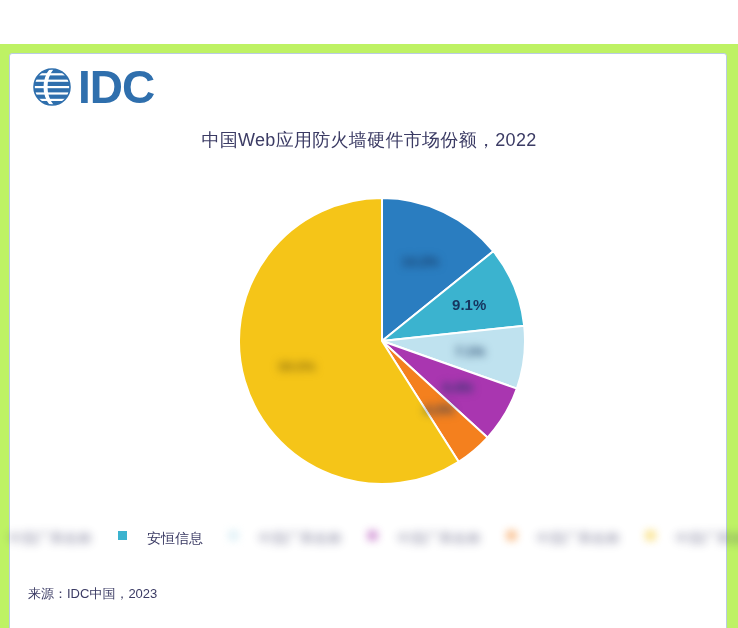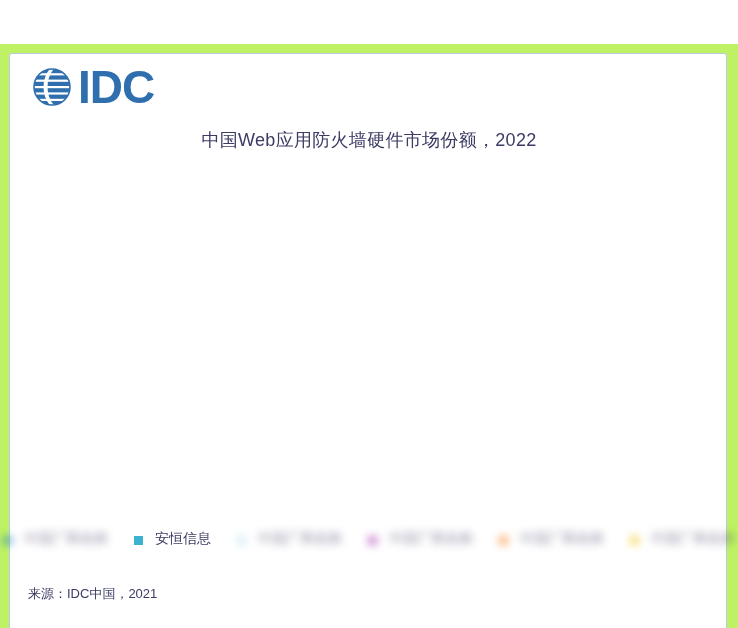--- a/index.html
+++ b/index.html
@@ -90,22 +90,22 @@
     left: 0;
     top: 487px;
     width: 738px;
     display: flex;
     justify-content: center;
     align-items: center;
     gap: 26px;
   }
   .legend-item {
     display: flex;
-    align-items: flex-end;
-    gap: 12px;
+    align-items: flex-start;
+    gap: 20px;
     font-size: 14px;
     color: #3b3b64;
     white-space: nowrap;
   }
   .legend-item.blurred {
     filter: blur(4px);
     opacity: 0.62;
   }
   .legend-swatch {
     width: 9px;
@@ -151,20 +151,40 @@
         <path d="M 24 4 C 10 14 10 34 24 44 L 6 44 L 6 4 Z" fill="#ffffff" opacity="0"></path>
         <path d="M 26 2 C 12 12 12 36 26 46 L 30 46 C 16 36 16 12 30 2 Z" fill="#ffffff"></path>
       </g>
       <circle cx="24" cy="24" r="18" fill="none" stroke="#2f6fad" stroke-width="1.6"></circle>
     </svg>
     <span class="logo-word">IDC</span>
   </div>
 
   <div class="chart-title">中国Web应用防火墙硬件市场份额，2022</div>
 
+  <div class="pie-wrap">
+    <svg class="pie-svg" width="290" height="290" viewBox="0 0 290 290">
+      <g id="pie-slices">
+          <path d="M 145 145 L 145 2 A 143 143 0 0 1 256.32010912408435 55.24013533542983 Z" fill="#2a7dc0" stroke="#ffffff" stroke-width="2"></path>
+          <path d="M 145 145 L 256.32010912408435 55.24013533542983 A 143 143 0 0 1 287.18501302677083 129.7546049386378 Z" fill="#3bb3cf" stroke="#ffffff" stroke-width="2"></path>
+          <path d="M 145 145 L 287.18501302677083 129.7546049386378 A 143 143 0 0 1 279.8476466326796 192.5931948667871 Z" fill="#bfe2ef" stroke="#ffffff" stroke-width="2"></path>
+          <path d="M 145 145 L 279.8476466326796 192.5931948667871 A 143 143 0 0 1 250.4643757822189 241.57259156130647 Z" fill="#a936b0" stroke="#ffffff" stroke-width="2"></path>
+          <path d="M 145 145 L 250.4643757822189 241.57259156130647 A 143 143 0 0 1 221.62323168199654 265.73889334678813 Z" fill="#f4801e" stroke="#ffffff" stroke-width="2"></path>
+          <path d="M 145 145 L 221.62323168199654 265.73889334678813 A 143 143 0 1 1 144.99999999999997 2 Z" fill="#f5c518" stroke="#ffffff" stroke-width="2"></path>
+        </g>
+      <g id="pie-labels">
+          <text x="183.25289301007382" y="70.01680316241514" text-anchor="middle" class="slice-label-blur" fill="#16355e">14.2%</text>
+          <text x="232.19575027841523" y="113.88233765338282" text-anchor="middle" class="slice-label">9.1%</text>
+          <text x="233.06170982269379" y="160.2825513907625" text-anchor="middle" class="slice-label-blur" fill="#16355e">7.1%</text>
+          <text x="221.0283133381292" y="195.61020906506837" text-anchor="middle" class="slice-label-blur" fill="#16355e">6.4%</text>
+          <text x="201.94212023063596" y="217.95726998371697" text-anchor="middle" class="slice-label-blur" fill="#16355e">4.2%</text>
+          <text x="59.860361827882244" y="174.73535146143809" text-anchor="middle" class="slice-label-blur" fill="#8a6d10">59.0%</text>
+        </g>
+    </svg>
+  </div>
 
   <div class="legend" id="legend">
       <div class="legend-item blurred">
         <span class="legend-swatch" style="background: rgb(42, 125, 192);"></span>
         <span class="legend-label">中国厂商名称</span>
       </div>
       <div class="legend-item">
         <span class="legend-swatch" style="background: rgb(59, 179, 207);"></span>
         <span class="legend-label">安恒信息</span>
       </div>
@@ -180,16 +200,16 @@
         <span class="legend-swatch" style="background: rgb(244, 128, 30);"></span>
         <span class="legend-label">中国厂商名称</span>
       </div>
       <div class="legend-item blurred">
         <span class="legend-swatch" style="background: rgb(245, 197, 24);"></span>
         <span class="legend-label">中国厂商名称</span>
       </div>
     </div>
 
   <div class="footer">
-    <div class="footer-line">来源：IDC中国，2021</div>
+    <div class="footer-line">来源：IDC中国，2023</div>
   </div>
 
 </div>
 
 </body></html>

